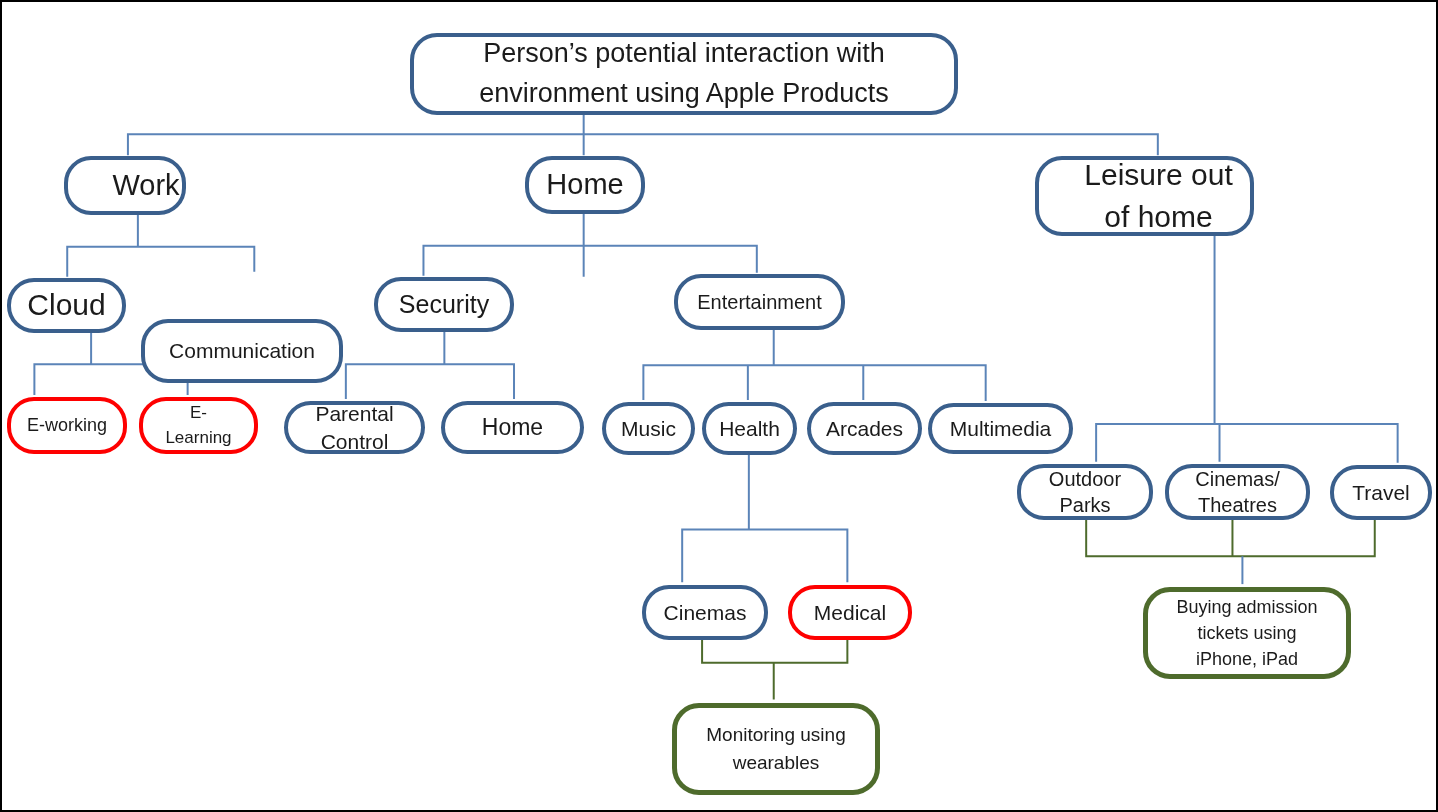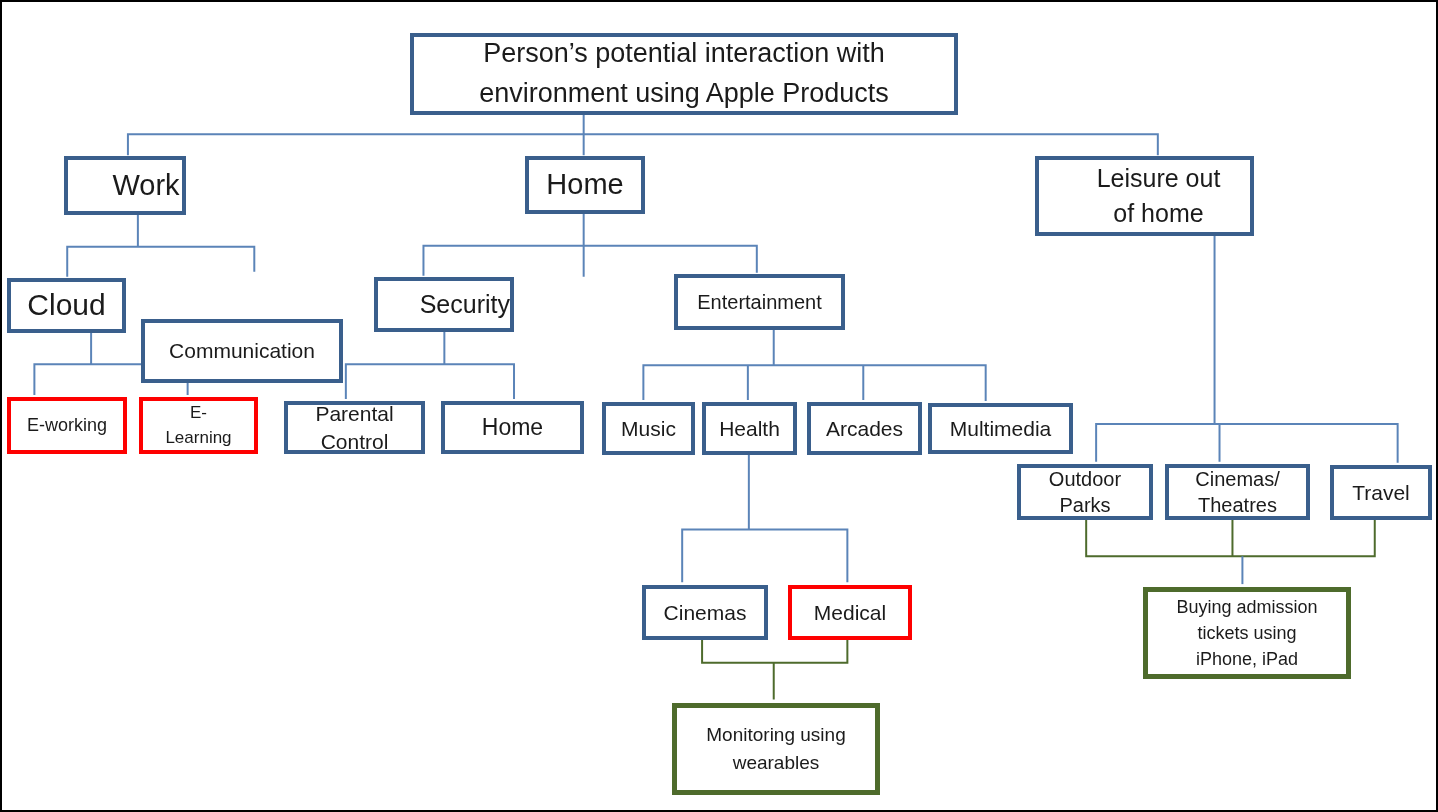--- a/index.html
+++ b/index.html
@@ -17,20 +17,21 @@
   svg.connectors path.c-blue{stroke:var(--connector_blue,#5b84b8);}
   svg.connectors path.c-olive{stroke:var(--connector_olive,#4e6b2c);}
   .node{
     position:absolute;
     box-sizing:border-box;
     background:#ffffff;
     display:flex;align-items:center;justify-content:center;
     text-align:center;
     color:#1b1b1b;
     line-height:1.42;
+    border-radius:27px;
   }
   .node .lbl{white-space:pre-line;display:block;width:100%;}
   .b-blue{border:4px solid var(--box_border_blue,#3a5f8c);}
   .b-red{border:4px solid var(--box_border_red,#fe0000);}
   .b-olive{border:5px solid var(--box_border_olive,#4e6b2c);}
 </style>
 </head>
 <body>
 
 <div id="canvas">
@@ -65,34 +66,34 @@
     </div>
 
   <div class="node b-blue" style="left:62px;top:154px;width:122px;height:59px;font-size:29px;padding-left:42px;">
       <span class="lbl">Work</span>
     </div>
 
   <div class="node b-blue" style="left:523px;top:154px;width:120px;height:58px;font-size:29px;">
       <span class="lbl">Home</span>
     </div>
 
-  <div class="node b-blue" style="left:1033px;top:154px;width:219px;height:80px;font-size:25px;line-height:1.4;padding-left:28px;">
+  <div class="node b-blue" style="left:1033px;top:154px;width:219px;height:80px;font-size:30px;line-height:1.4;padding-left:28px;">
       <span class="lbl">Leisure out
 of home</span>
     </div>
 
   <div class="node b-blue" style="left:5px;top:276px;width:119px;height:55px;font-size:30px;">
       <span class="lbl">Cloud</span>
     </div>
 
   <div class="node b-blue" style="left:139px;top:271px;width:202px;height:64px;font-size:21px;margin-top:46px;">
       <span class="lbl">Communication</span>
     </div>
 
-  <div class="node b-blue" style="left:372px;top:275px;width:140px;height:55px;font-size:25px;text-align:right;">
+  <div class="node b-blue" style="left:372px;top:275px;width:140px;height:55px;font-size:25px;">
       <span class="lbl">Security</span>
     </div>
 
 
   <div class="node b-blue" style="left:672px;top:272px;width:171px;height:56px;font-size:20px;">
       <span class="lbl">Entertainment</span>
     </div>
 
   <div class="node b-red" style="left:5px;top:395px;width:120px;height:57px;font-size:18px;">
       <span class="lbl">E-working</span>

